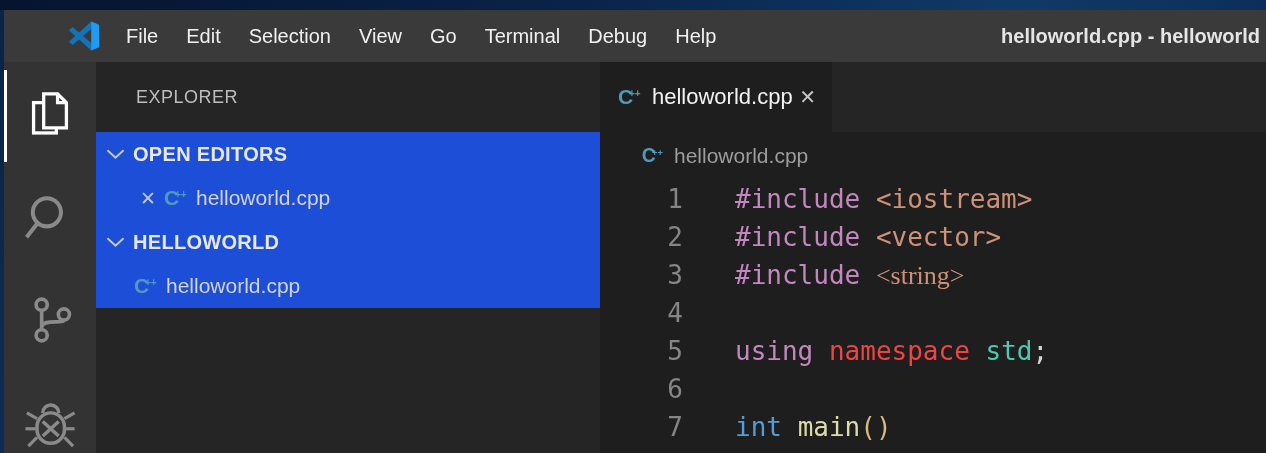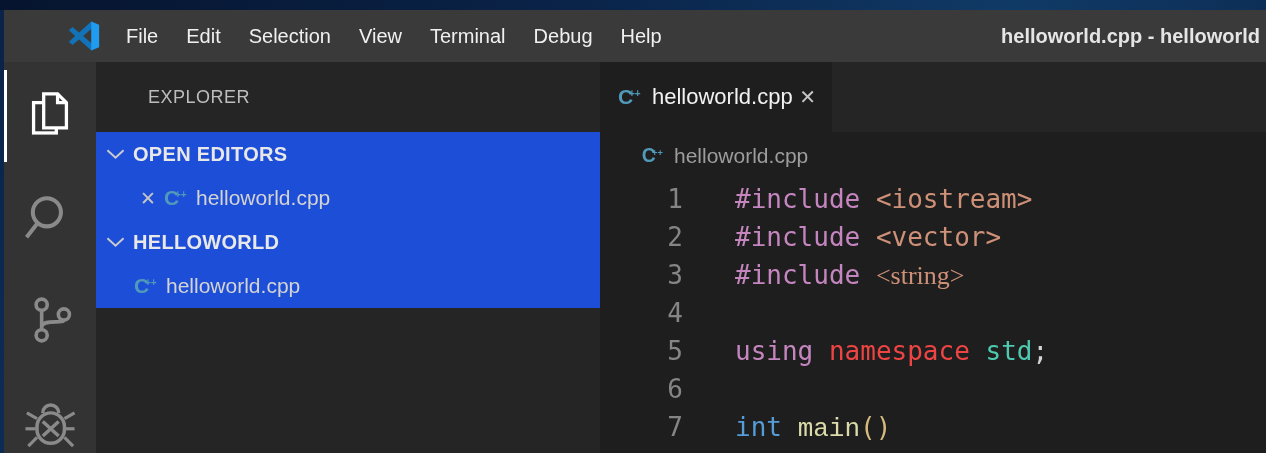--- a/index.html
+++ b/index.html
@@ -21,21 +21,21 @@
   .menubar li{ padding:0 14px; font-size:20px; color:#f0f0f0; line-height:52px; cursor:default; }
   .win-title{ margin-left:auto; padding-right:6px; font-size:20px; color:#e5e5e5; white-space:nowrap;font-weight:bold; }
 
   
   .activitybar{ position:absolute; left:4px; top:62px; width:92px; height:391px; background:#333333; }
   .act-indicator{ position:absolute; left:0; top:8px; width:3px; height:92px; background:#ffffff; }
   .act-cell{ height:103px; display:flex; align-items:center; justify-content:center; cursor:pointer; }
 
   
   .sidebar{ position:absolute; left:96px; top:62px; width:504px; height:391px; background:#252526; }
-  .sidebar-title{ height:70px; display:flex; align-items:center; padding-left:52px;
+  .sidebar-title{ height:70px; display:flex; align-items:center; padding-left:40px;
                   color:#bdbdbd; font-size:18px; letter-spacing:.5px; }
   .tree{ background:#1d4ed8; }
   .tree-row{ height:44px; display:flex; align-items:center; cursor:pointer; }
   .tree-row .chev{ margin-left:10px; margin-right:8px; display:flex; }
   .sec-label{ font-weight:bold; color:#e8e8e8; font-size:20px; letter-spacing:.3px; }
   .file-label{ color:#d4d4d4; font-size:21px; }
   .row-close{ margin-left:44px; width:22px; color:#c5c5c5; font-size:19px; }
   .indent36{ margin-left:36px; }
   .cppicon{ flex:0 0 auto; margin-right:8px; }
 
@@ -73,20 +73,21 @@
     </svg>
     <ul class="menubar">
       <li>File</li>
 
       <li>Edit</li>
 
       <li>Selection</li>
 
       <li>View</li>
 
+      <li>Go</li>
 
       <li>Terminal</li>
 
       <li>Debug</li>
 
       <li>Help</li>
     </ul>
 
     <div class="win-title">helloworld.cpp - helloworld</div>
   </div>
@@ -222,18 +223,18 @@
         <div class="lc"><span style="color: rgb(197, 134, 192);">using</span><span style="color: rgb(212, 212, 212);"> </span><span style="color: #ef4444; text-align: right;">namespace</span><span style="color: rgb(212, 212, 212);"> </span><span style="color: rgb(78, 201, 176);">std</span><span style="color: rgb(212, 212, 212);">;</span></div>
       </div>
 
       <div class="code-line">
         <div class="ln">6</div>
         <div class="lc"></div>
       </div>
 
       <div class="code-line">
         <div class="ln">7</div>
-        <div class="lc"><span style="color: rgb(86, 156, 214);">int</span><span style="color: rgb(212, 212, 212);"> </span><span style="color: rgb(220, 220, 170); font-family: Liberation Mono, monospace;">main</span><span style="color: rgb(215, 186, 125);">()</span></div>
+        <div class="lc"><span style="color: rgb(86, 156, 214);">int</span><span style="color: rgb(212, 212, 212);"> </span><span style="color: rgb(220, 220, 170);">main</span><span style="color: rgb(215, 186, 125);">()</span></div>
       </div>
     </div>
 
   </div>
 </div>
 
 </body></html>

